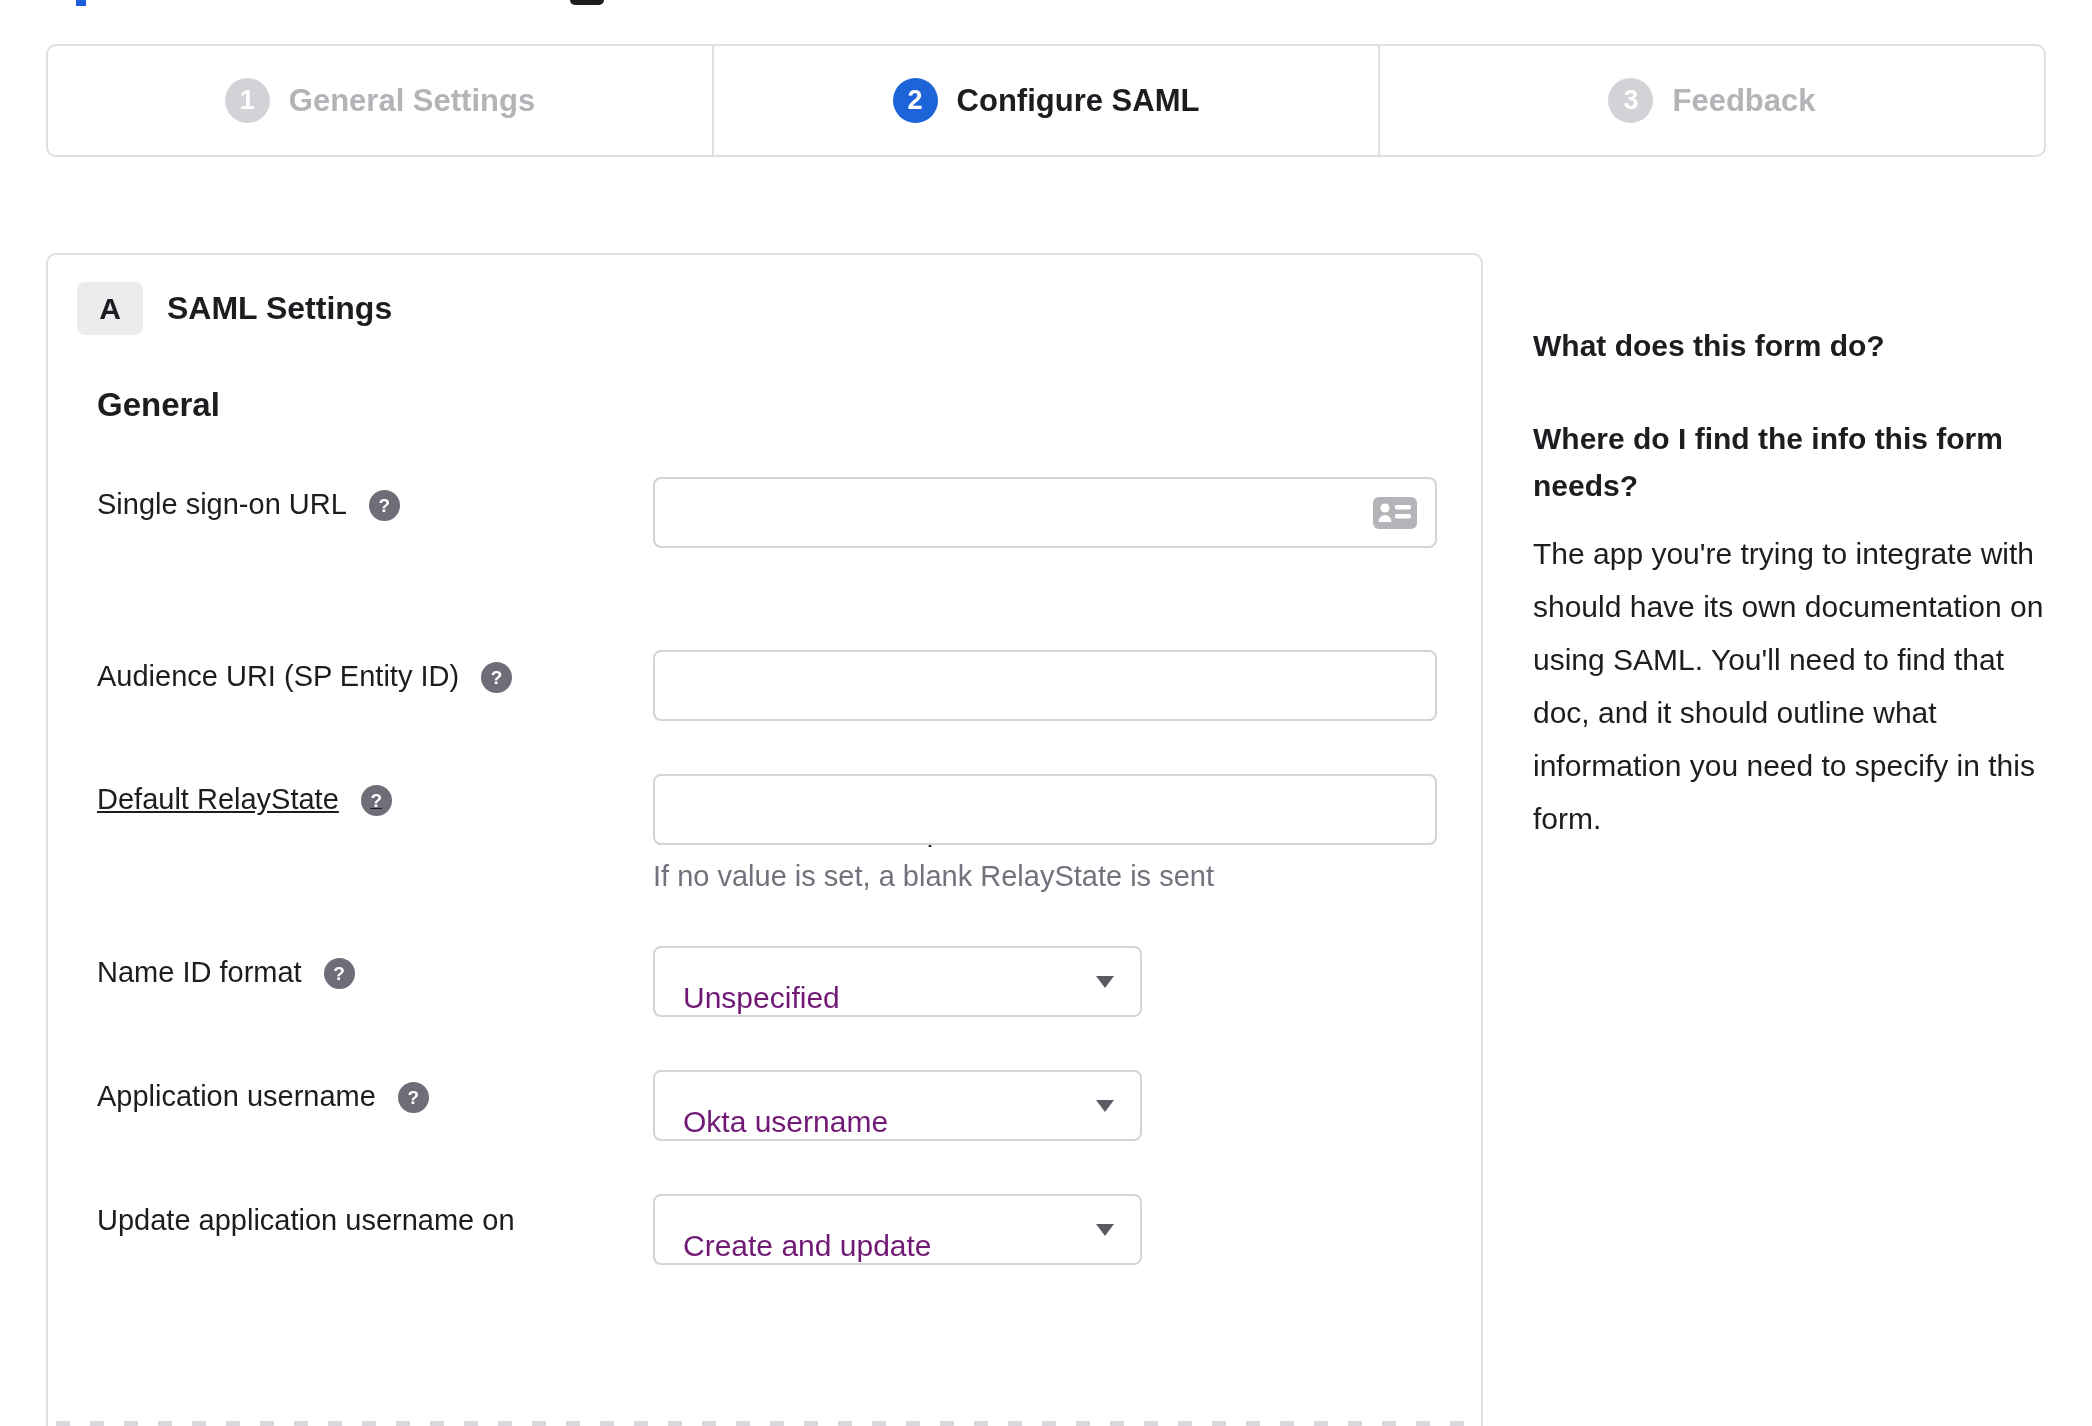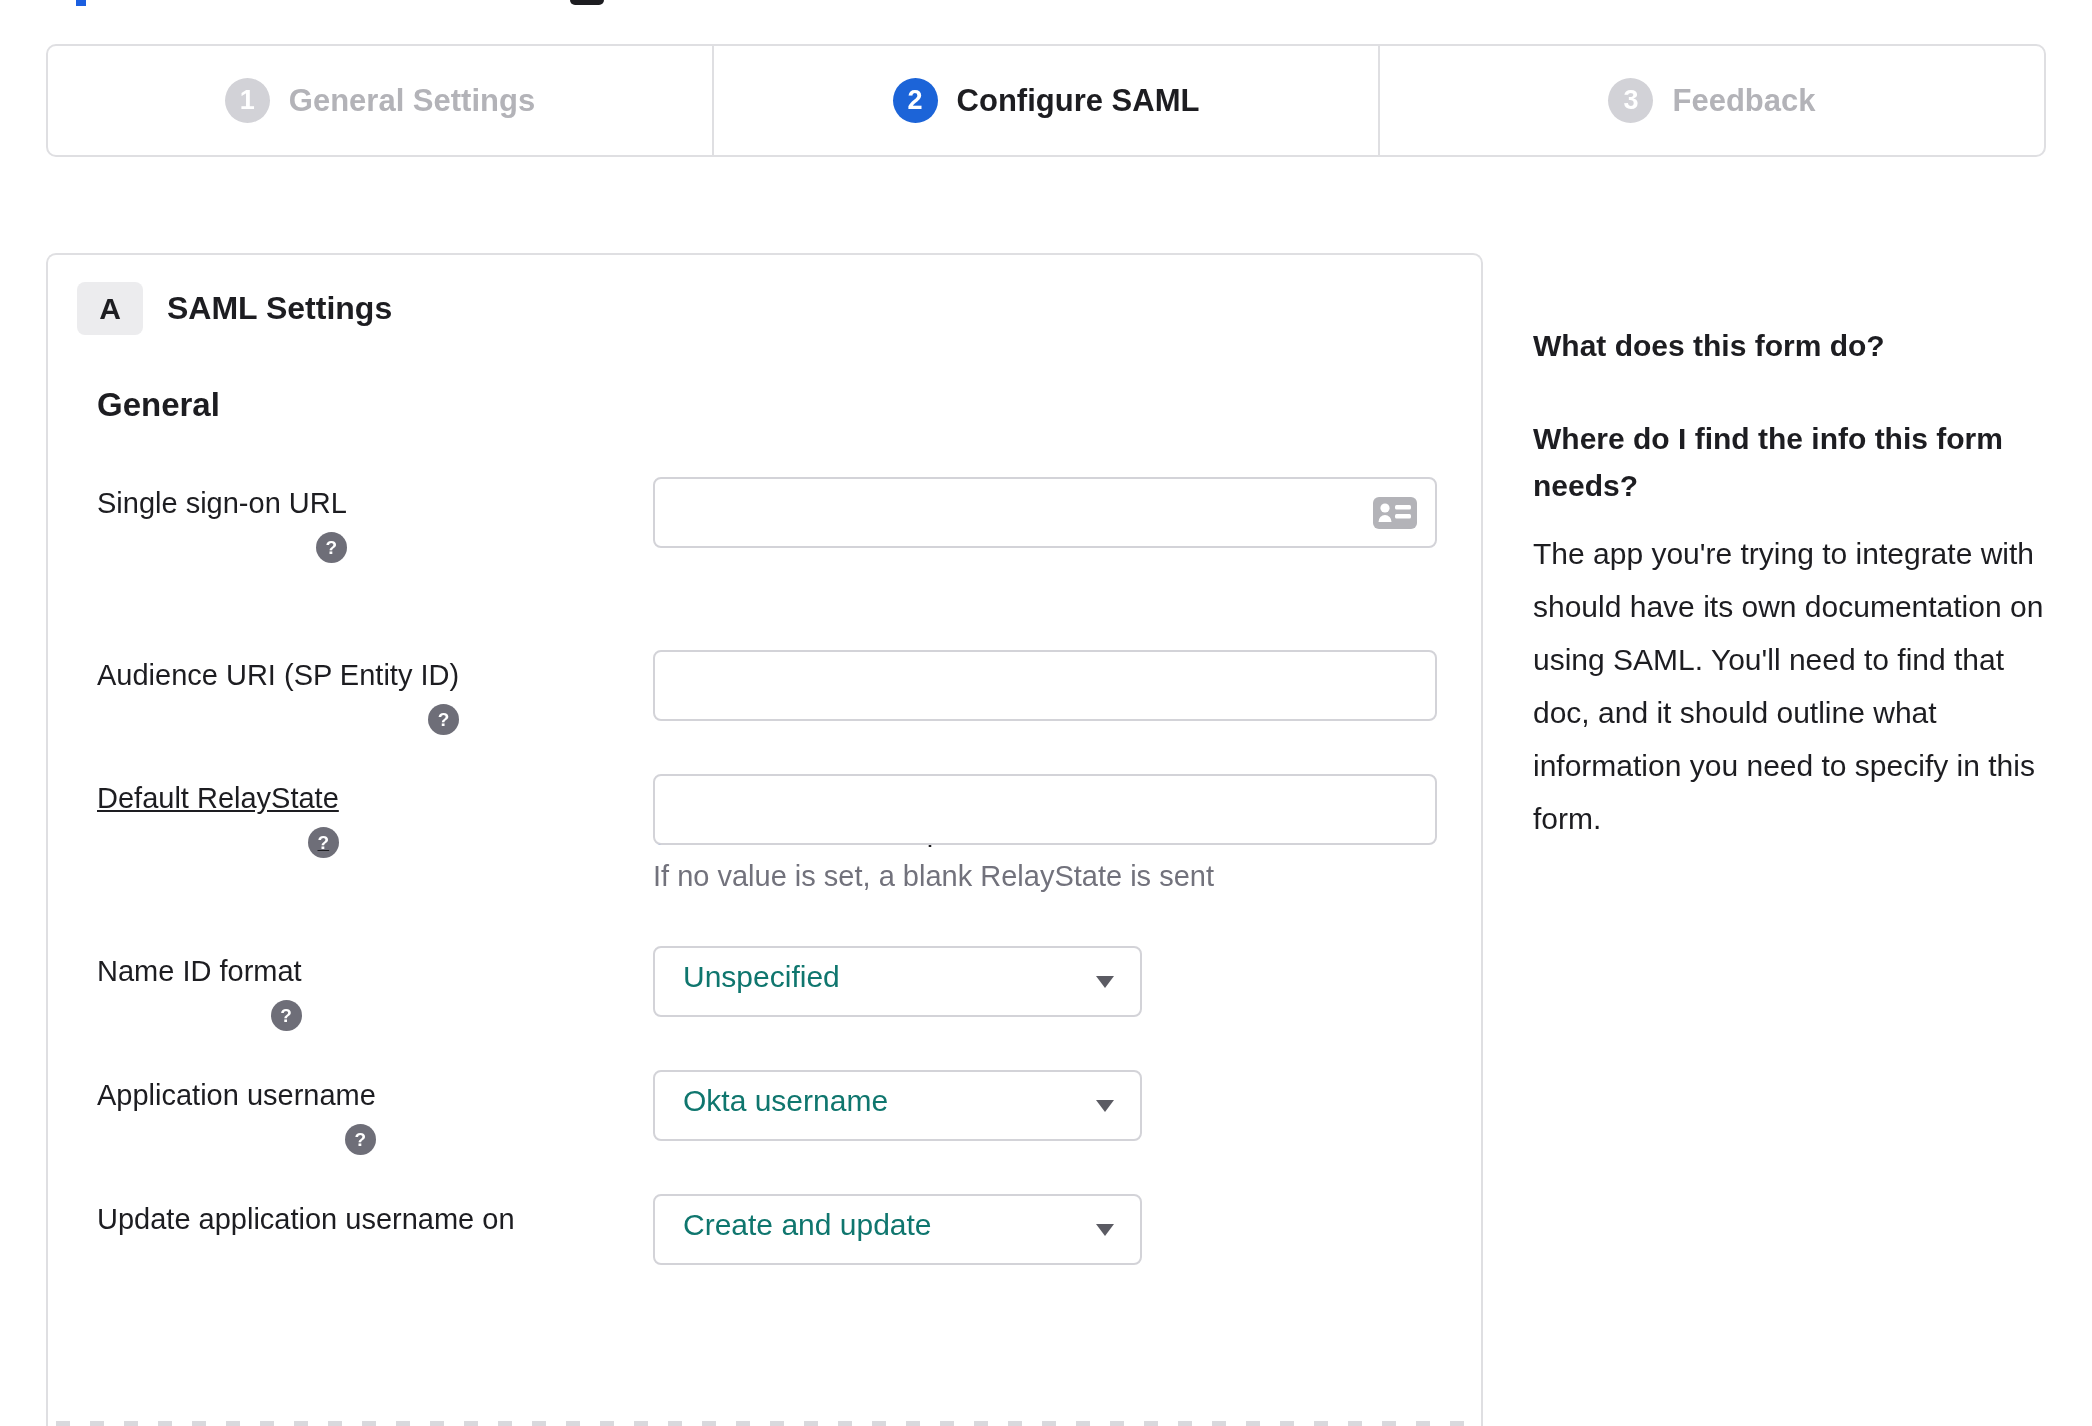--- a/index.html
+++ b/index.html
@@ -40,22 +40,22 @@
   }
   .section-badge {
     position: absolute; left: 29px; top: 27px; width: 66px; height: 53px;
     background: #ececee; border-radius: 8px; display: flex; align-items: center; justify-content: center;
     font-size: 30px; font-weight: 700; color: #1d1d21;
   }
   .section-title { position: absolute; left: 119px; top: 27px; height: 53px; line-height: 53px; font-size: 32px; font-weight: 700; }
   .group-heading { position: absolute; left: 49px; top: 130px; height: 40px; line-height: 40px; font-size: 33px; font-weight: 700; }
 
   .field-label {
-    position: absolute; left: 49px; height: 34px; display: flex; align-items: flex-end; gap: 12px;
-    font-size: 29px; color: #1d1d21; white-space: nowrap; flex-direction: column;
+    position: absolute; left: 49px; height: 34px; display: flex; align-items: flex-end; gap: 22px;
+    font-size: 29px; color: #1d1d21; white-space: nowrap;
   }
   .help {
     width: 31px; height: 31px; border-radius: 50%; background: #6e6e78; flex: 0 0 auto;
     display: flex; align-items: center; justify-content: center;
     color: #fff; font-size: 19px; font-weight: 700; font-style: normal;
   }
   .text-input {
     position: absolute; left: 605px; width: 784px; height: 71px;
     border: 2px solid #d3d3d8; border-radius: 8px; background: #fff;
     font-family: inherit; font-size: 30px; color: #1d1d21; padding: 0 70px 0 28px; outline: none;
@@ -67,21 +67,21 @@
     background: #1c64d8; border-radius: 8px; display: flex; align-items: center; justify-content: center;
     color: #fff; font-size: 24px; font-weight: 700; cursor: pointer;
   }
   .checkbox-label { position: absolute; left: 666px; top: 559px; height: 34px; line-height: 34px; font-size: 29px; }
 
   .hint { position: absolute; left: 605px; top: 604px; height: 34px; line-height: 34px; font-size: 29px; color: #72727c; }
 
   .select {
     position: absolute; left: 605px; width: 489px; height: 71px;
     border: 2px solid #d3d3d8; border-radius: 8px; background: #fff; cursor: pointer;
-    display: flex; align-items: flex-start; padding: 12px 60px 0 28px; font-size: 30px; color: #0f766e;
+    display: flex; align-items: flex-end; padding: 12px 60px 0 28px; font-size: 30px; color: #701a75;
   }
   .caret {
     position: absolute; right: 26px; top: 50%; margin-top: -6px;
     width: 0; height: 0; border-left: 9px solid transparent; border-right: 9px solid transparent;
     border-top: 12px solid #5b5b63;
   }
 
   .adv-link {
     position: absolute; right: 48px; top: 1092px; height: 36px; line-height: 36px;
     font-size: 30px; font-weight: 500; color: #1c64d8; text-decoration: none; cursor: pointer;

